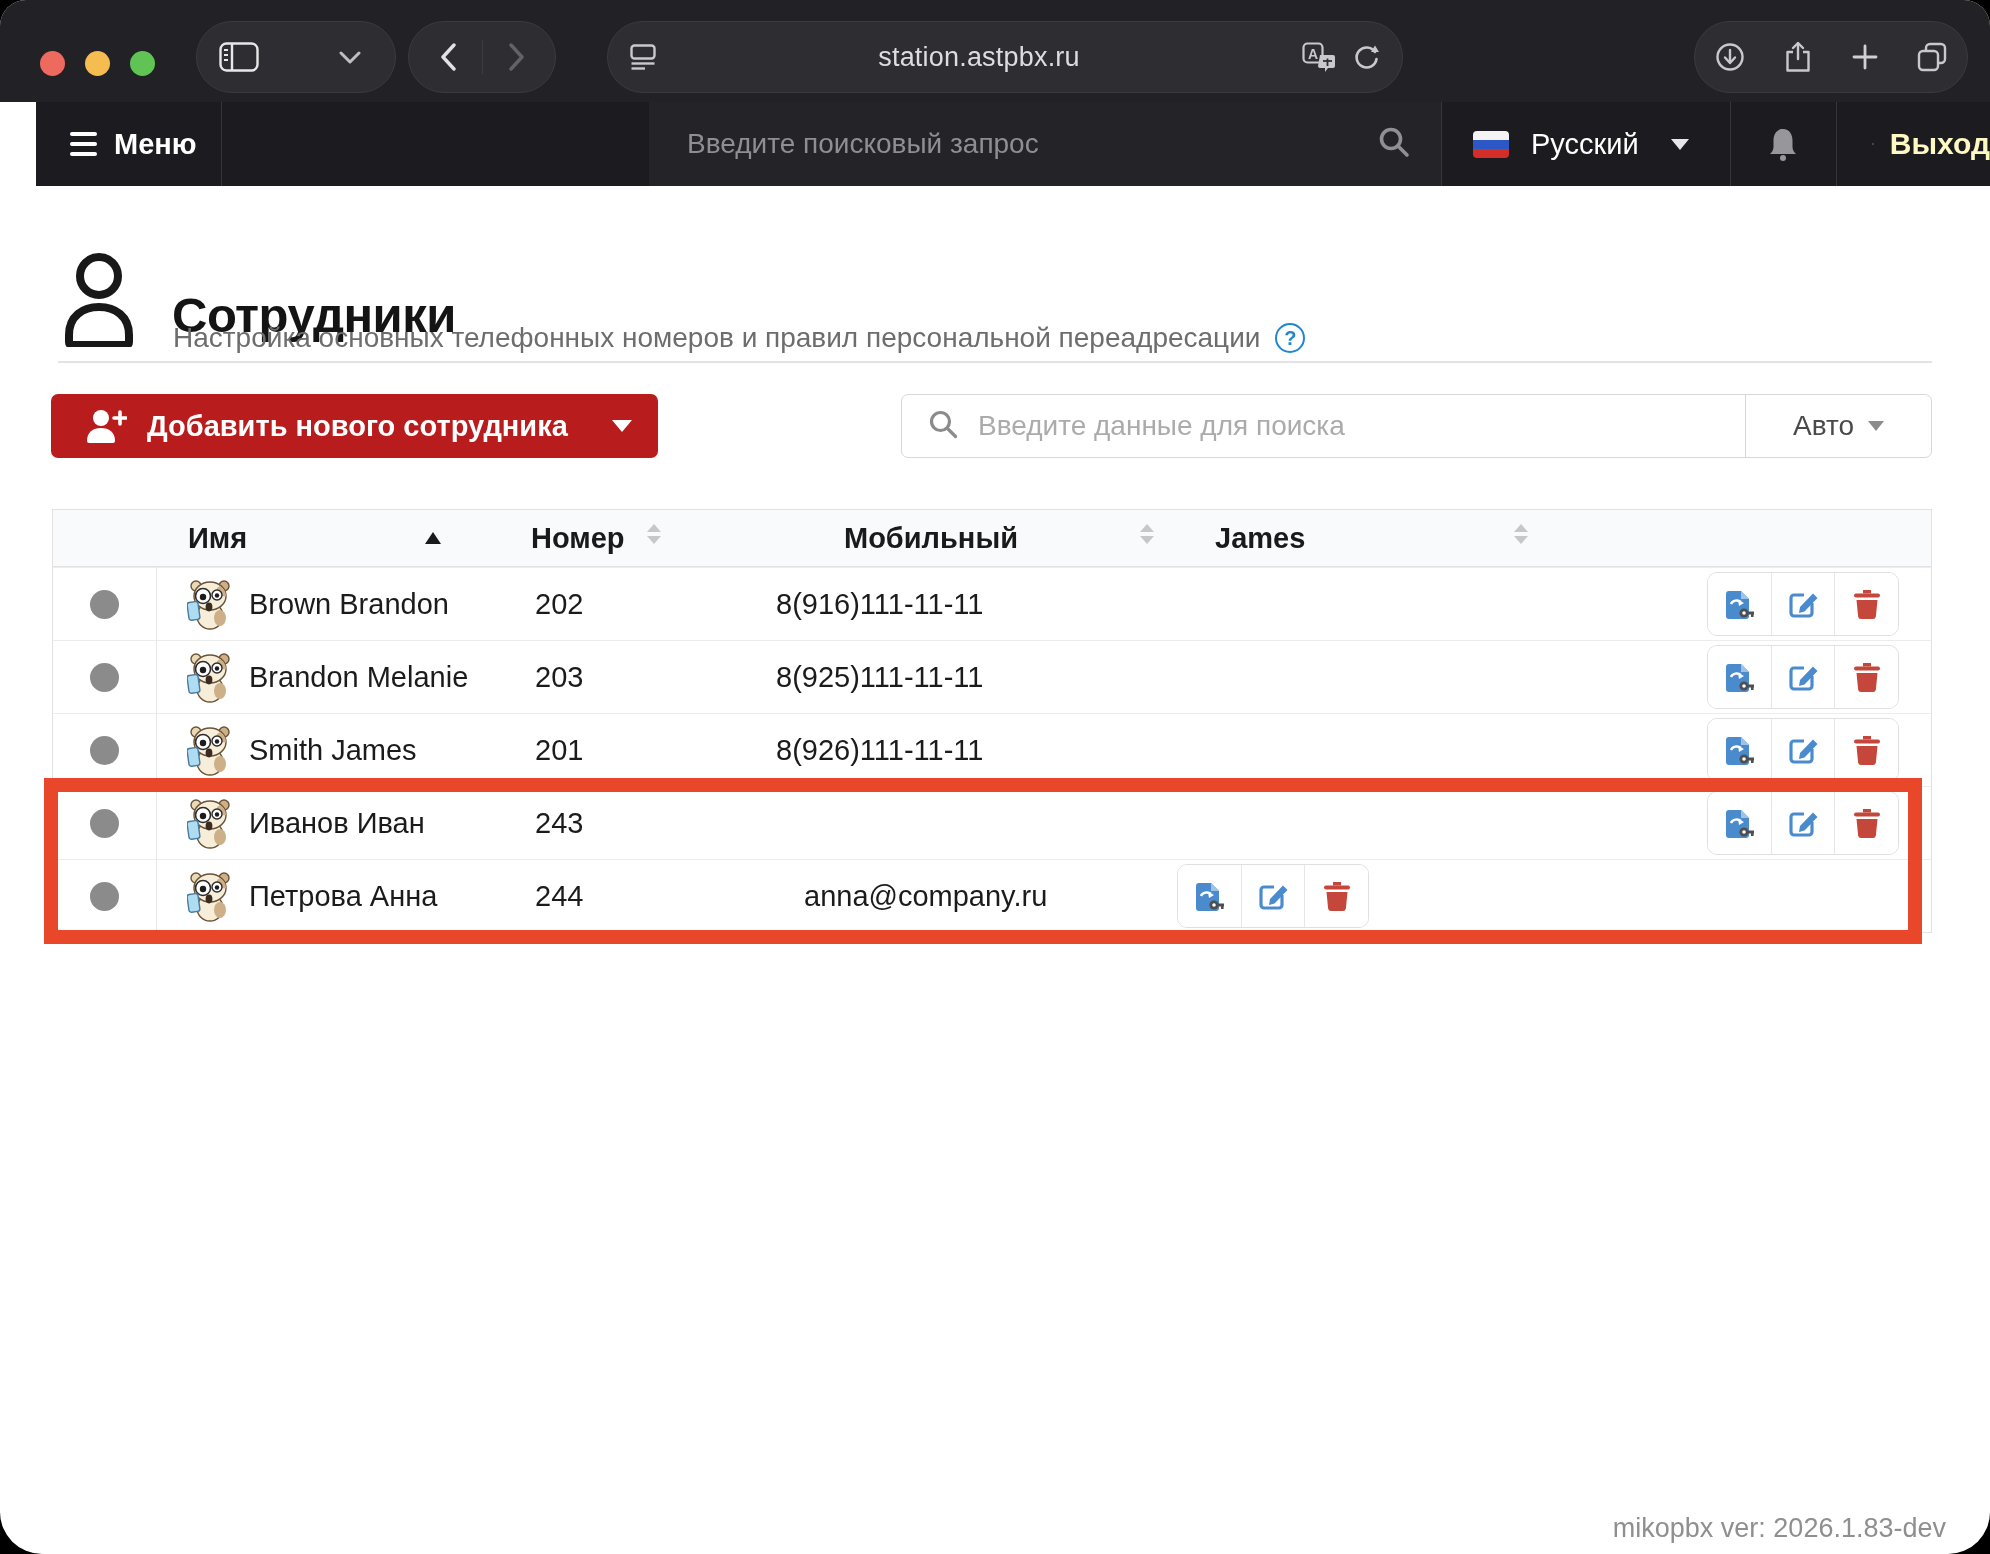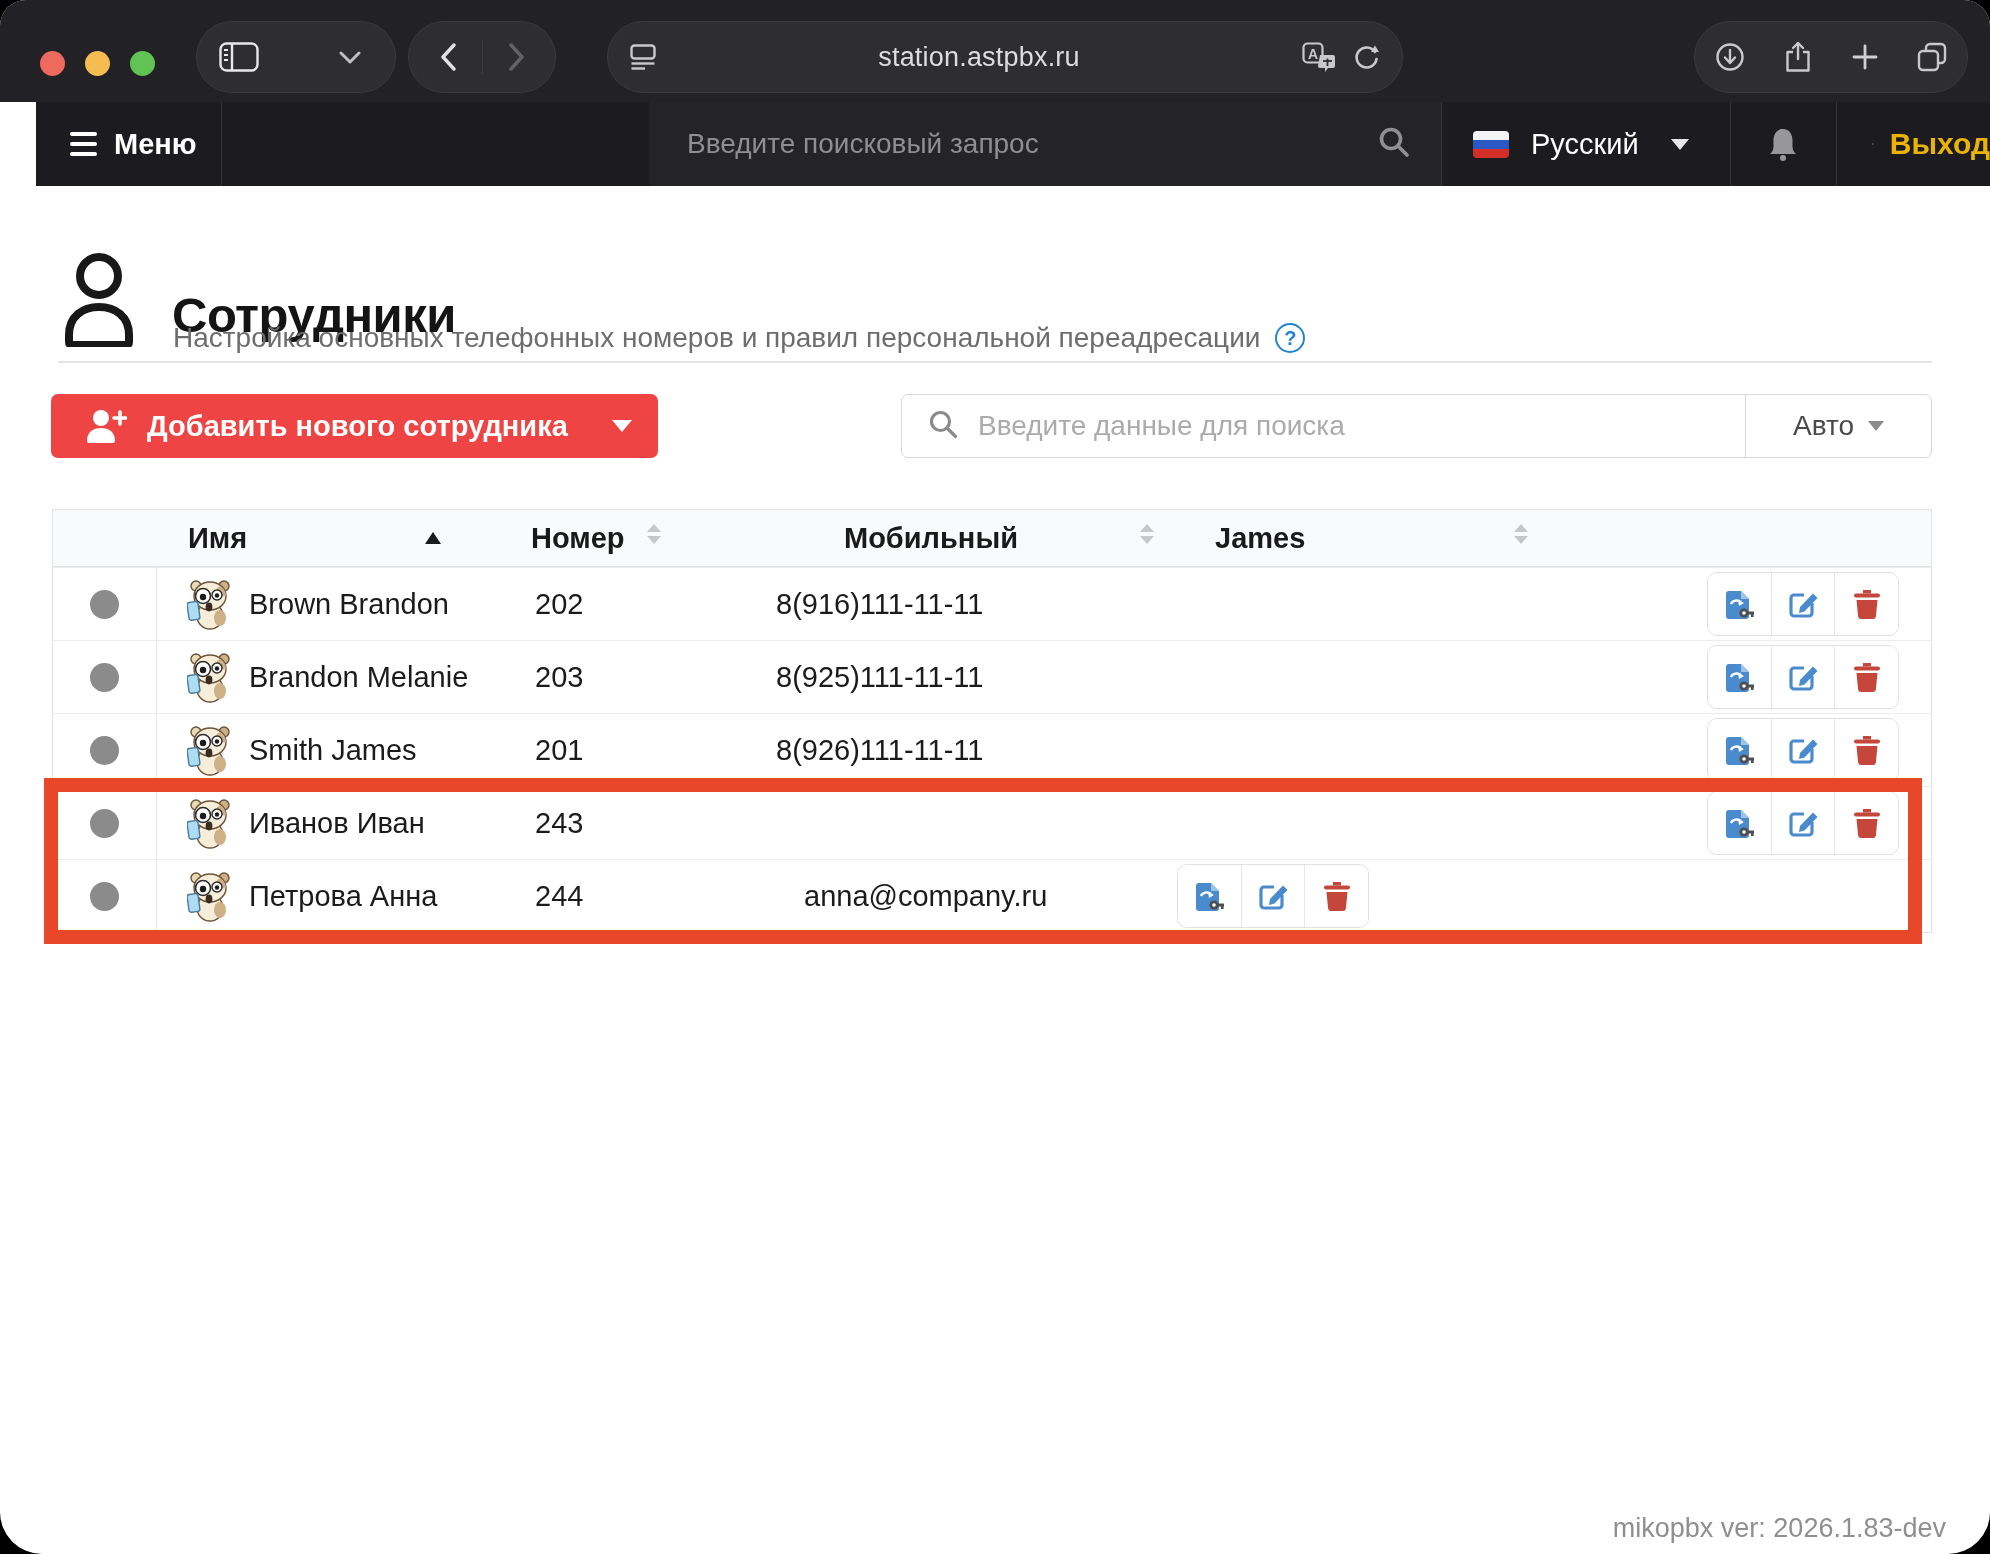--- a/index.html
+++ b/index.html
@@ -40,33 +40,33 @@
     padding-left:32px;gap:22px;box-sizing:border-box;cursor:pointer;}
   .flag{width:36px;height:27px;border-radius:4px;overflow:hidden;display:flex;flex-direction:column;}
   .flag i{flex:1;display:block;}
   .ah-lang-label{color:#fff;font-size:29px;}
   .caret-down{width:0;height:0;border-left:9px solid transparent;border-right:9px solid transparent;
     border-top:11px solid #e7e7ea;margin-left:10px;}
   .ah-bell{position:absolute;left:1694px;width:106px;top:0;bottom:0;display:flex;align-items:center;
     justify-content:center;cursor:pointer;}
   .ah-exit{position:absolute;left:1800px;right:0;top:0;bottom:0;display:flex;align-items:center;
     padding-left:36px;gap:16px;box-sizing:border-box;cursor:pointer;}
-  .ah-exit-label{color:#eab308;font-size:30px;font-weight:700;}
+  .ah-exit-label{color:#fef9c3;font-size:30px;font-weight:700;}
 
   
   .page-icon{position:absolute;left:62px;top:252px;}
   .page-title{position:absolute;left:172px;top:254px;font-size:49px;font-weight:700;color:#141414;letter-spacing:-.5px;}
   .page-subtitle{position:absolute;left:173px;top:322px;display:flex;align-items:center;gap:15px;}
   .page-subtitle-text{font-size:28px;color:#6d6d6d;}
   .qmark{width:30px;height:30px;border:2.5px solid #2185d0;border-radius:50%;color:#2185d0;
     display:flex;align-items:center;justify-content:center;font-size:20px;font-weight:700;box-sizing:border-box;}
   .head-rule{position:absolute;left:58px;right:58px;top:361px;height:1.5px;background:#e3e3e3;}
 
   
-  .add-btn{position:absolute;left:51px;top:394px;width:607px;height:64px;background:#ef4444;border:none;
+  .add-btn{position:absolute;left:51px;top:394px;width:607px;height:64px;background:#b91c1c;border:none;
     border-radius:7px;display:flex;align-items:center;padding:0 26px 0 34px;box-sizing:border-box;cursor:pointer;}
   .add-btn-label{color:#fff;font-size:29px;font-weight:700;margin-left:20px;}
   .add-btn .caret-down{margin-left:auto;border-top-color:#ffffff;border-left-width:10px;border-right-width:10px;border-top-width:12px;}
   .search-ctl{position:absolute;left:901px;top:394px;width:1031px;height:64px;border:1.5px solid #d7d7d7;
     border-radius:7px;background:#fff;display:flex;align-items:center;box-sizing:border-box;}
   .search-ctl input{flex:1;border:none;outline:none;font-size:28px;color:#333;font-family:inherit;margin-left:18px;}
   .search-ctl input::placeholder{color:#ababab;}
   .search-mag{margin-left:26px;}
   .auto-dd{width:186px;height:100%;border-left:1.5px solid #d7d7d7;display:flex;align-items:center;
     justify-content:center;gap:14px;cursor:pointer;box-sizing:border-box;}

